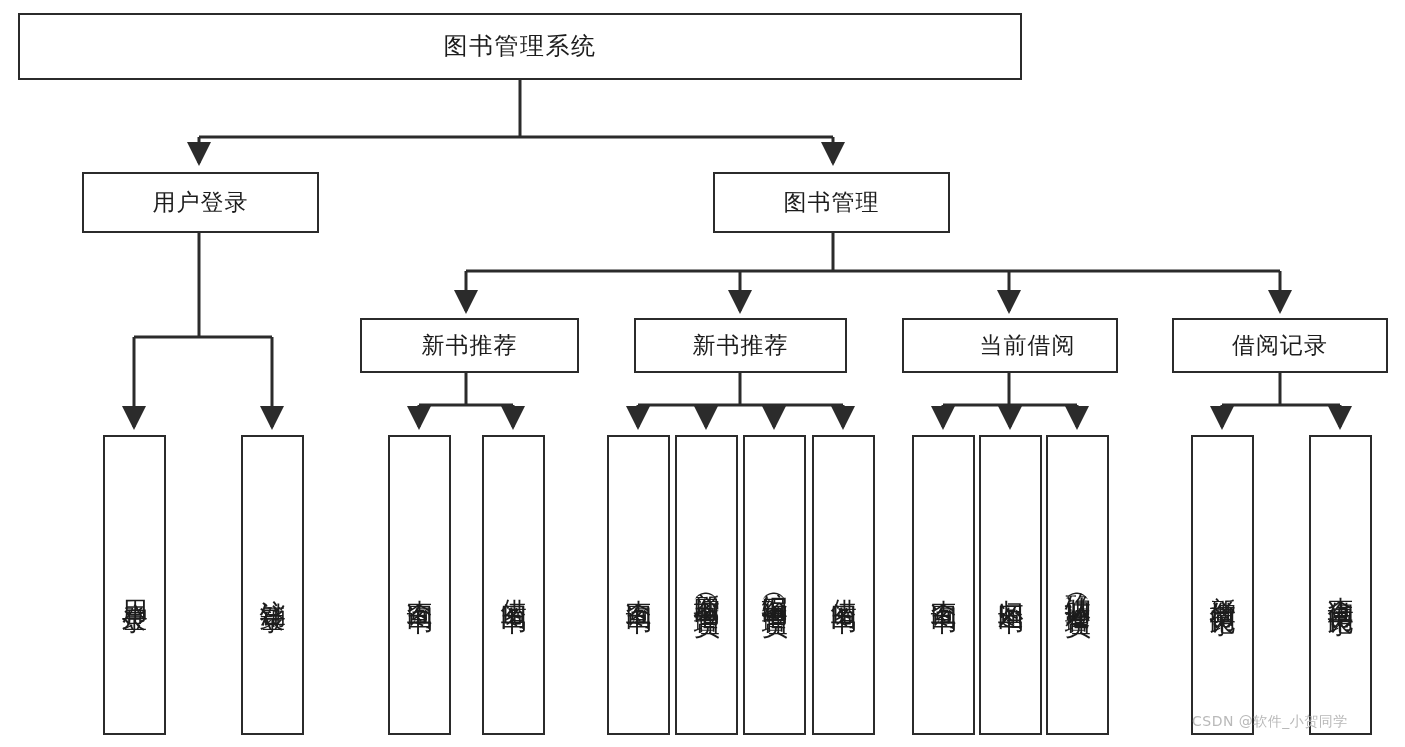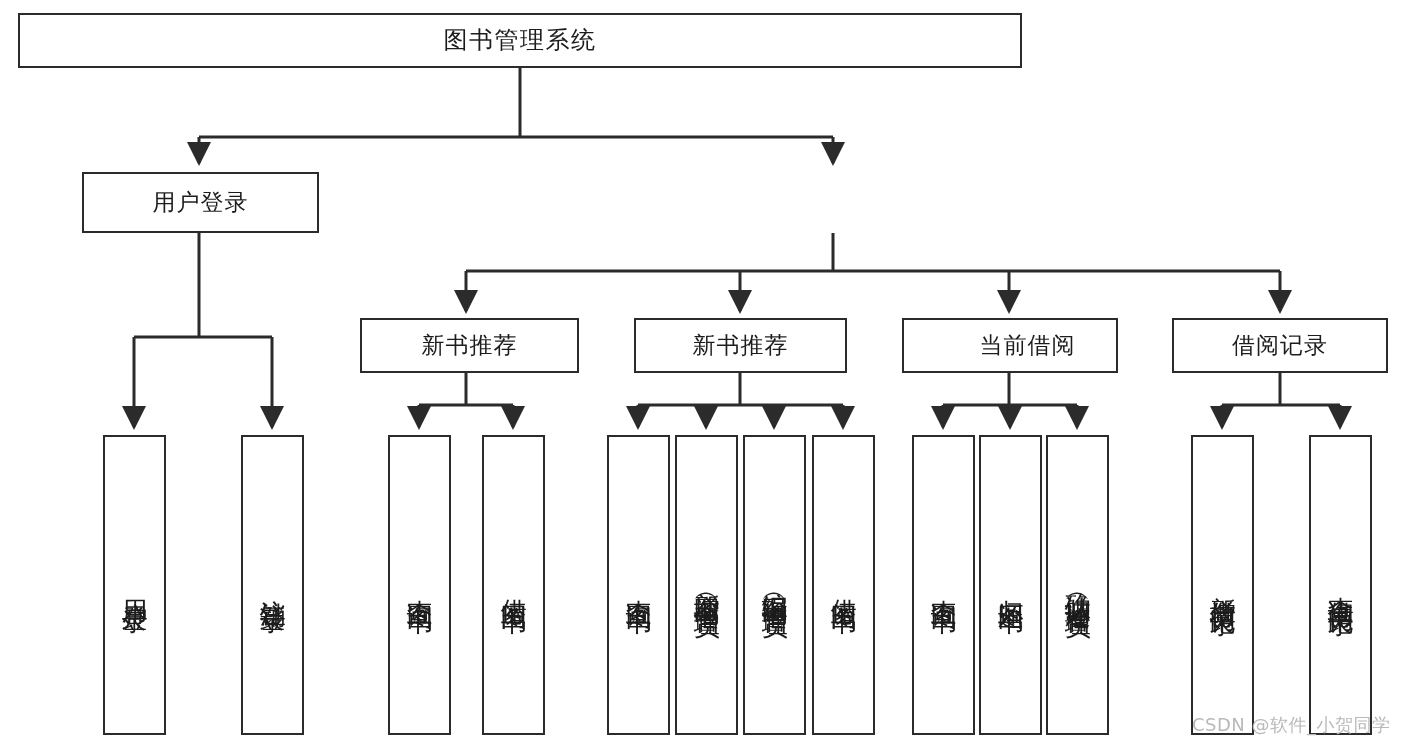--- a/index.html
+++ b/index.html
@@ -46,21 +46,21 @@
     writing-mode:vertical-rl;
     text-orientation:upright;
     font-size:26px;
     line-height:1.05;
     letter-spacing:3px;
     padding:6px 0;
     white-space:nowrap;
   }
   .watermark{
     position:absolute;
-    font-size:18px;
+    font-size:14px;
     color:#b9b9b9;
     letter-spacing:0.5px;
     white-space:nowrap;
     user-select:none;
   }
 </style>
 </head>
 <body>
 
 <div id="diagram">
@@ -108,23 +108,24 @@
       <path d="M 1010 405 L 1010 427" marker-end="url(#arrow)"></path>
       <path d="M 1077 405 L 1077 427" marker-end="url(#arrow)"></path>
 
       <path d="M 1280 373 L 1280 405"></path>
       <path d="M 1222 405 L 1340 405"></path>
       <path d="M 1222 405 L 1222 427" marker-end="url(#arrow)"></path>
       <path d="M 1340 405 L 1340 427" marker-end="url(#arrow)"></path>
     </g>
   </svg>
 
-  <div class="node h root" style="left:18px;top:13px;width:1004px;height:55px;">图书管理系统</div>
+  <div class="node h root" style="left:18px;top:13px;width:1004px;height:67px;">图书管理系统</div>
 
   <div class="node h" style="left:82px;top:172px;width:237px;height:61px;">用户登录</div>
+  <div class="node h" style="left:713px;top:172px;width:237px;height:61px;">图书管理</div>
 
   <div class="node h" style="left:360px;top:318px;width:219px;height:55px;text-align:center;">新书推荐</div>
   <div class="node h" style="left:634px;top:318px;width:213px;height:55px;">新书推荐</div>
   <div class="node h" style="left:902px;top:318px;width:216px;height:55px;padding-left:35px;">当前借阅</div>
   <div class="node h" style="left:1172px;top:318px;width:216px;height:55px;">借阅记录</div>
 
   <div class="node v" style="left:103px;top:435px;width:63px;height:300px;">用户登录</div>
   <div class="node v" style="left:241px;top:435px;width:63px;height:300px;">注销登录</div>
 
   <div class="node v" style="left:388px;top:435px;width:63px;height:300px;">查询图书</div>

